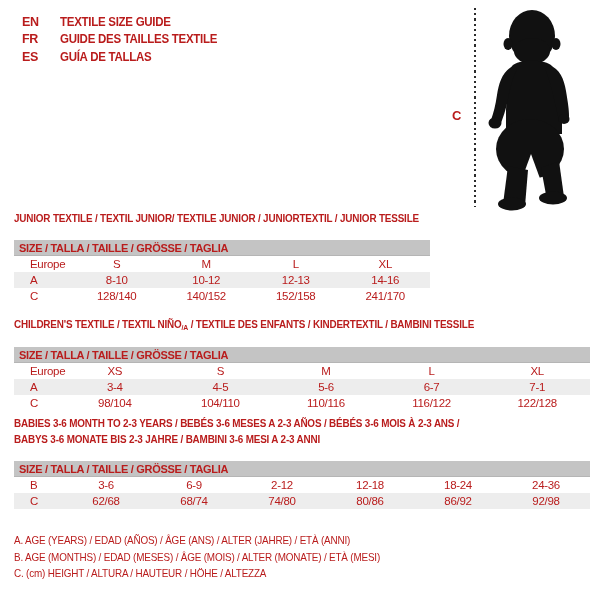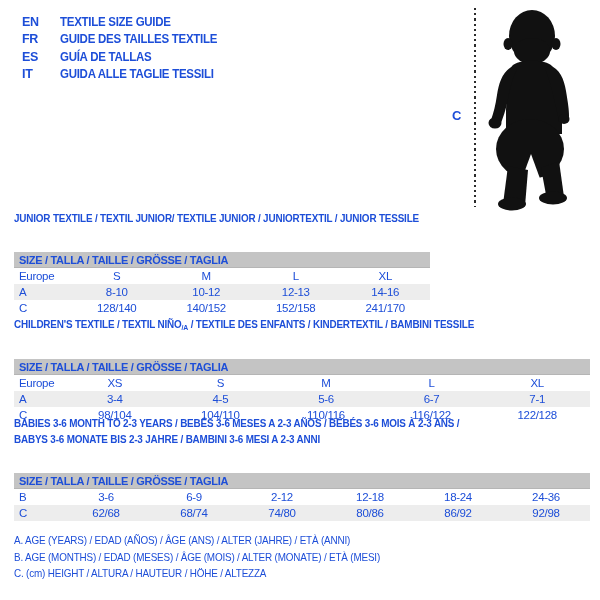--- a/index.html
+++ b/index.html
@@ -1,19 +1,19 @@
 <!DOCTYPE html>
 <html style="--bar: #c4c4c4; --stripe: #ededed;"><head>
 <meta charset="utf-8">
 <style>
   * { margin:0; padding:0; box-sizing:border-box; }
   html,body { background:#fff; }
   .page {
     position:relative; width:600px; height:600px; background:#ffffff;
-    font-family:"Liberation Sans", sans-serif; color:#1d4ed8; overflow:hidden;
+    font-family:"Liberation Sans", sans-serif; color:#b91c1c; overflow:hidden;
   }
   
   .lang-list { position:absolute; left:22px; top:13px; }
   .lang-row { display:flex; height:17.5px; align-items:center;
               font-weight:bold; font-size:12.5px; letter-spacing:-0.3px; }
   .lang-code { width:38px; }
   .lang-label { white-space:nowrap; transform:scaleX(0.92); transform-origin:0 50%; }
 
   
   .dotted-line { position:absolute; left:474px; top:8px; width:2px; height:199px;
@@ -28,26 +28,26 @@
                    transform:scaleX(0.86); transform-origin:0 50%; }
   .title-junior { top:212px; }
   .title-children { top:318px; }
   .title-babies { top:415px; line-height:16px; }
   .sub { font-size:8px; vertical-align:-2px; }
 
   
   .size-table { position:absolute; left:14px; }
   .size-bar { height:16px; background:var(--bar,#c4c4c4); display:flex; align-items:center;
               padding-left:5px; font-weight:bold; font-size:11px; letter-spacing:-0.3px;
-              border-bottom:1px solid #b5b5b5;margin-top:12px; }
+              border-bottom:1px solid #b5b5b5; }
   .t-row { display:grid; height:16px; align-items:center; font-size:11.5px;
            letter-spacing:-0.3px; }
   .t-row.striped { background:var(--stripe,#ededed); }
   .t-row > span { text-align:center; white-space:nowrap; }
-  .t-row > span:first-child { text-align:left; padding-left:5px; }
+  .t-row > span:first-child { text-align:left; padding-left:5px;margin-left:11px; }
   .junior-table { top:240px; width:416px; }
   .junior-table .t-row { grid-template-columns:58px repeat(4,1fr); }
   .children-table { top:347px; width:576px; }
   .children-table .t-row { grid-template-columns:48px repeat(5,1fr); }
   .babies-table { top:461px; width:576px; }
   .babies-table .t-row { grid-template-columns:48px repeat(6,1fr); }
 
   
   .footnotes { position:absolute; left:14px; top:532px; font-size:11px; font-weight:normal;
                line-height:16.5px; letter-spacing:-0.2px; }
@@ -63,24 +63,20 @@
       <span class="lang-code">EN</span>
       <span class="lang-label">TEXTILE SIZE GUIDE</span>
     </div>
     <div class="lang-row">
       <span class="lang-code">FR</span>
       <span class="lang-label">GUIDE DES TAILLES TEXTILE</span>
     </div>
     <div class="lang-row">
       <span class="lang-code">ES</span>
       <span class="lang-label">GUÍA DE TALLAS</span>
-    </div>
-    <div class="lang-row">
-      <span class="lang-code">IT</span>
-      <span class="lang-label">GUIDA ALLE TAGLIE TESSILI</span>
     </div>
   </div>
 
   <span class="c-label">C</span>
   <div class="dotted-line"></div>
   <svg class="baby-svg" viewBox="0 0 104 204" width="104" height="204" xmlns="http://www.w3.org/2000/svg">
     <g fill="#111111">
       <ellipse cx="46" cy="28" rx="23" ry="26"></ellipse>
       <ellipse cx="22" cy="36" rx="4.5" ry="6"></ellipse>
       <ellipse cx="70" cy="36" rx="4.5" ry="6"></ellipse>

